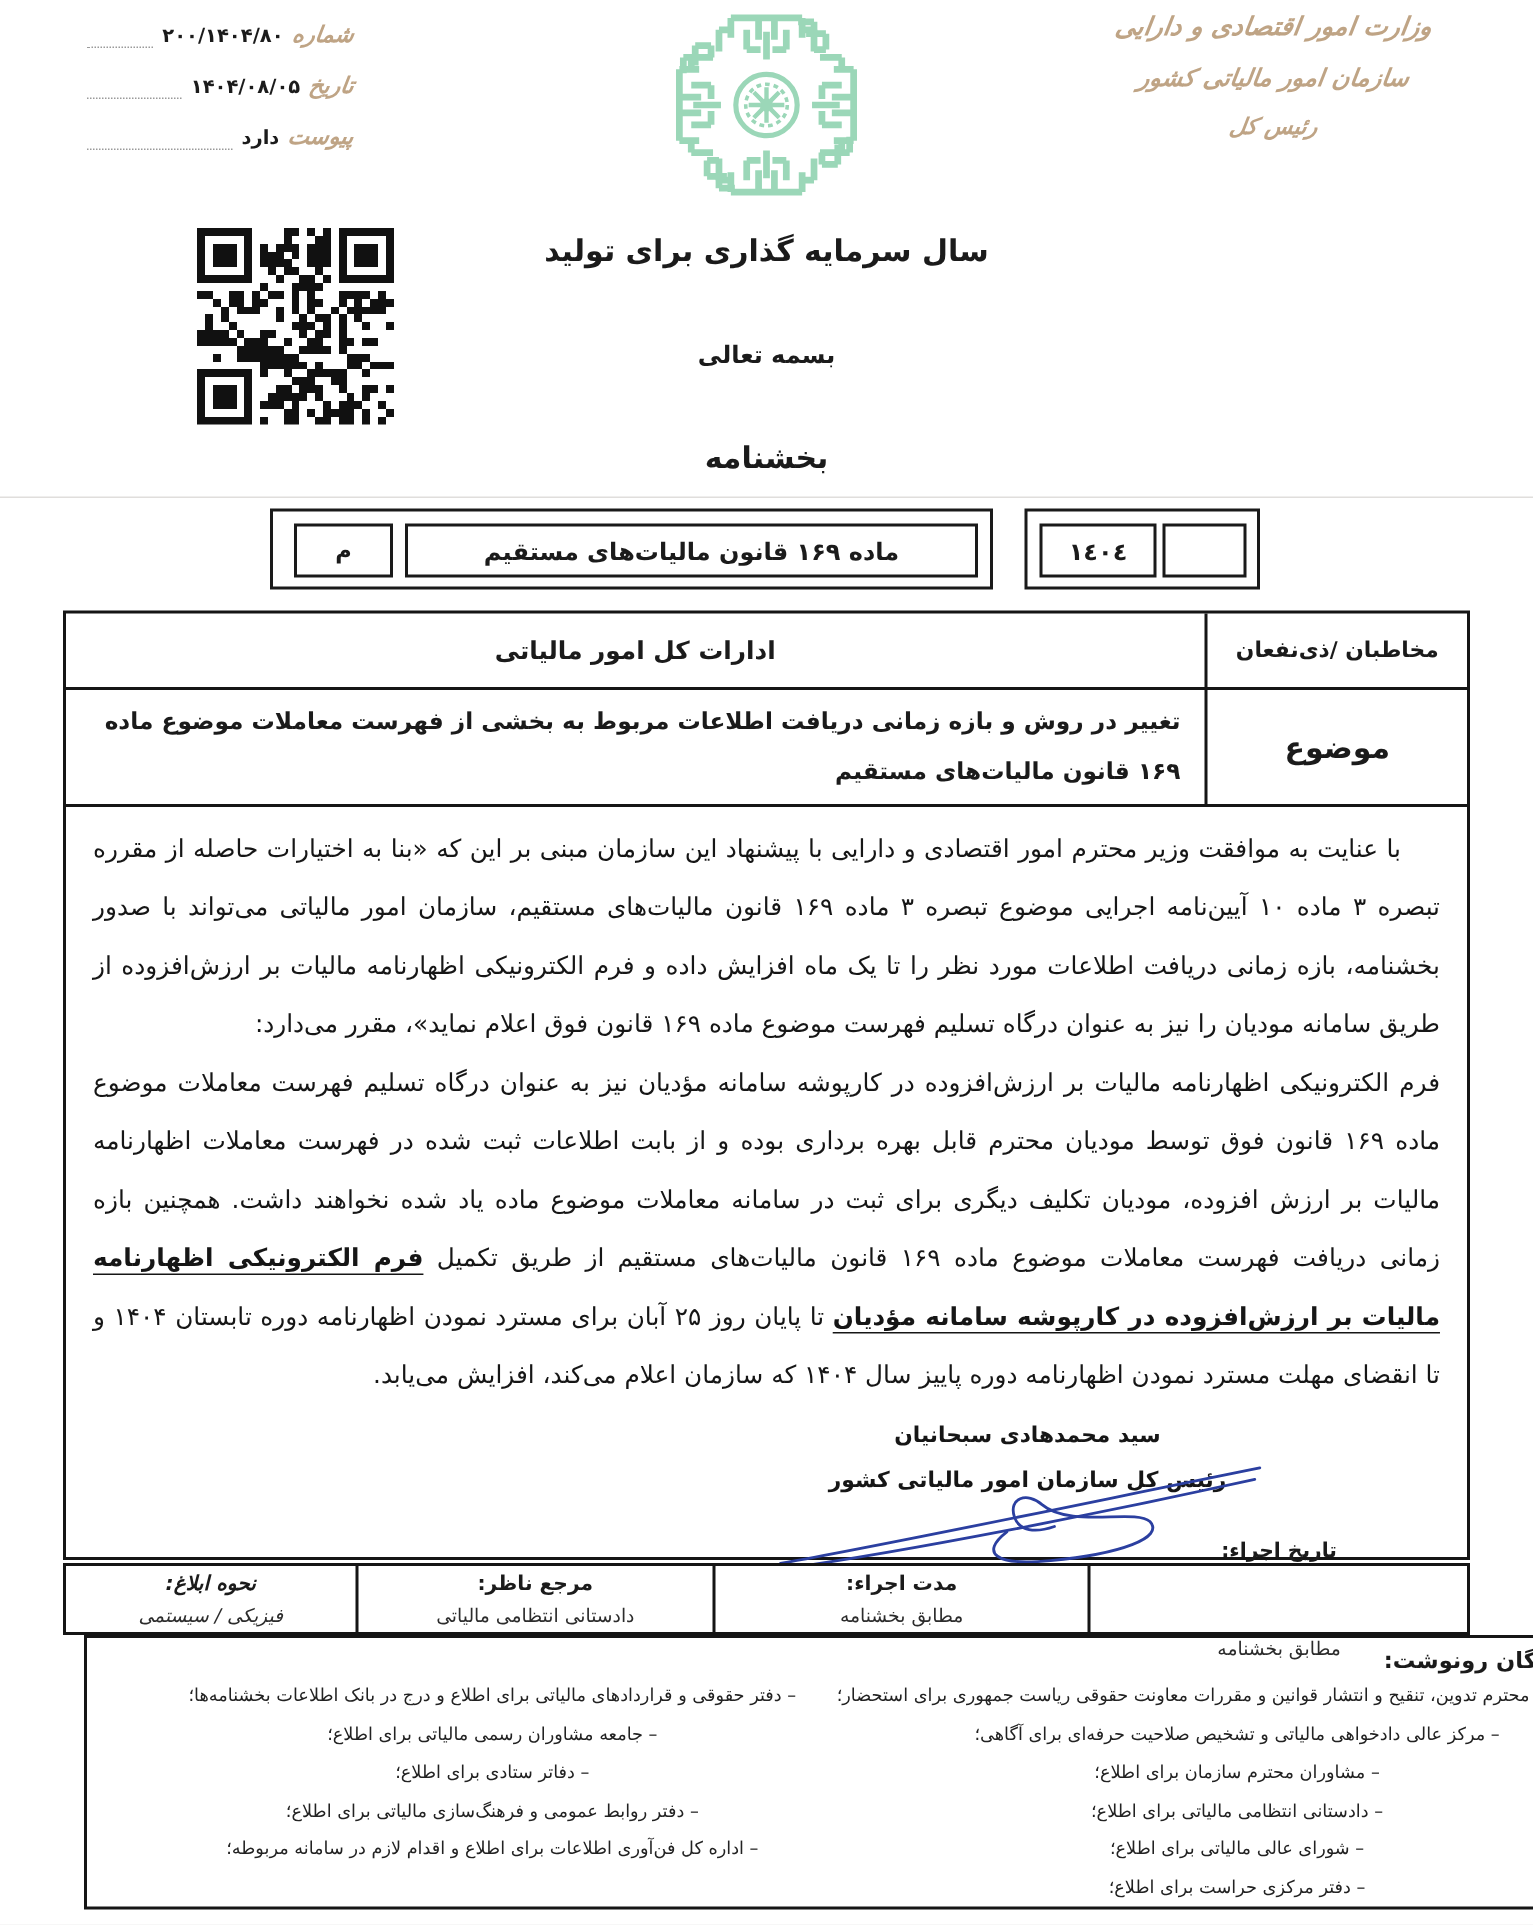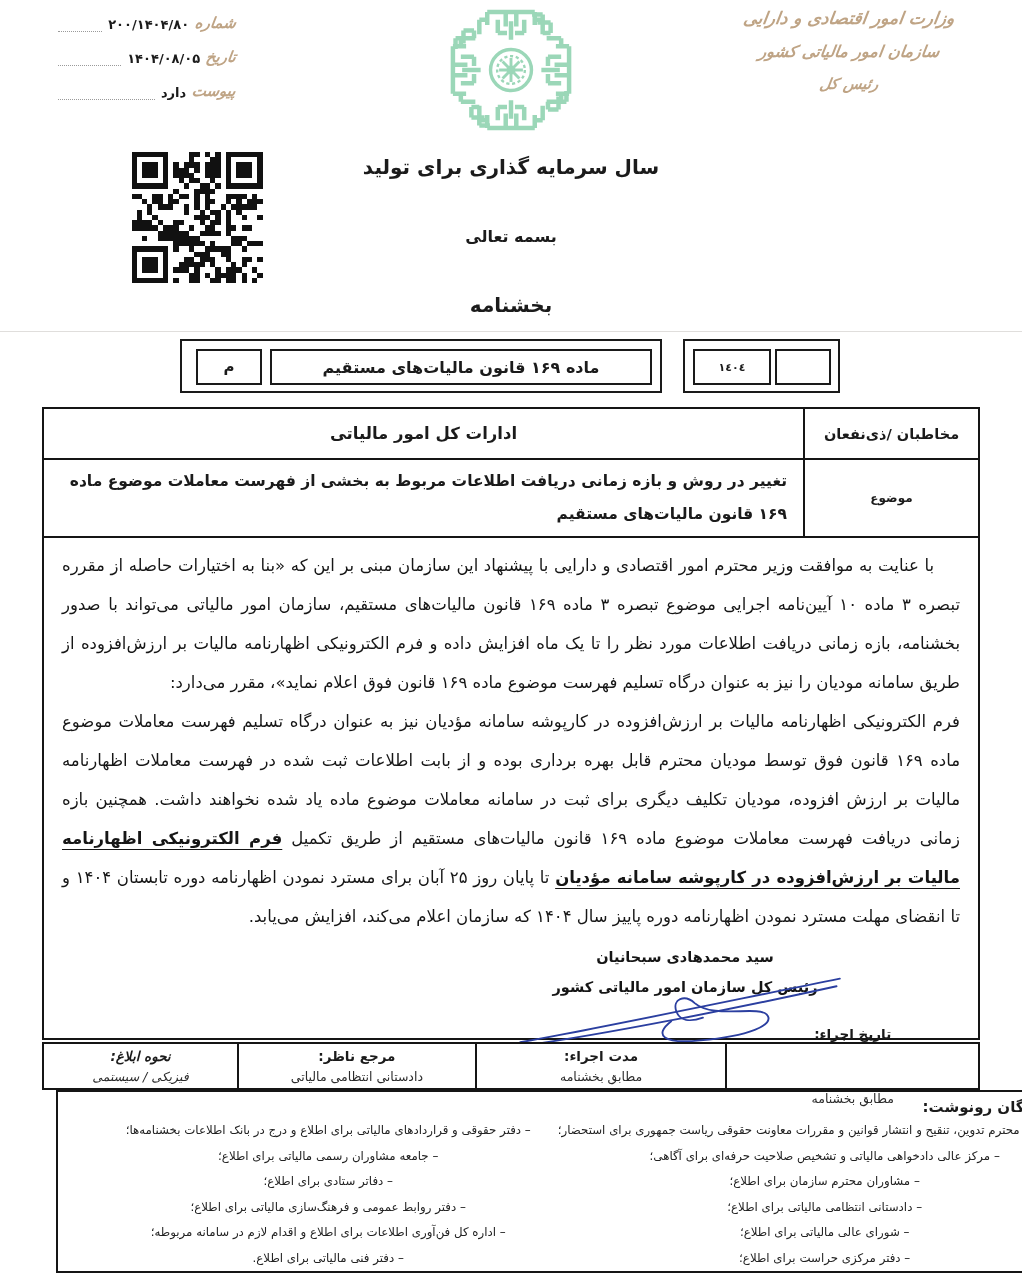--- a/index.html
+++ b/index.html
@@ -51,41 +51,41 @@
   .cls-group{position:absolute;border:2px solid #1a1a1a;height:50px;background:#fff;}
   .cls-left{top:339px;left:180px;width:478px;}
   .cls-right{top:339px;left:683px;width:153px;}
   .cls-box{
     position:absolute;top:8px;height:32px;border:2px solid #1a1a1a;
     display:flex;align-items:center;justify-content:center;
     font-weight:bold;font-size:15px;background:#fff;
   }
   .box-code{left:14px;width:62px;}
   .box-title{left:88px;width:378px;font-size:16px;}
-  .box-year{left:8px;width:74px;font-size:11px;}
+  .box-year{left:8px;width:74px;font-size:16px;}
   .box-empty{left:90px;width:52px;}
   
   .main-box{
     position:absolute;left:42px;top:407px;width:938px;height:633px;
     border:2.5px solid #151515;box-sizing:border-box;
     display:flex;flex-direction:column;
   }
   .info-row{display:flex;border-bottom:2px solid #151515;}
   .info-row .label-cell{
     width:173px;flex:0 0 173px;border-left:2px solid #151515;
     display:flex;align-items:center;justify-content:center;
     font-weight:bold;font-size:14.5px;
   }
   .row-audience{height:49px;flex:0 0 49px;}
   .row-audience .value-cell{
     flex:1;display:flex;align-items:center;justify-content:center;
     font-weight:bold;font-size:16.5px;
   }
   .row-subject{height:76px;flex:0 0 76px;}
-  .row-subject .label-cell{font-size:12px;}
+  .row-subject .label-cell{font-size:20px;}
   .row-subject .value-cell{
     flex:1;display:flex;align-items:center;
     font-weight:bold;font-size:15.5px;line-height:2.1;
     padding:6px 16px;text-align:right;
   }
   .body-cell{flex:1;padding:8px 18px 16px 18px;font-size:16.5px;color:#161616;}
   .body-cell p{margin:0;text-align:justify;line-height:39px;}
   .p1{text-indent:26px;}
   .emphasis{font-weight:bold;text-decoration:underline;text-underline-offset:5px;}
   
@@ -481,17 +481,16 @@
         <li>– دادستانی انتظامی مالیاتی برای اطلاع؛</li>
         <li>– شورای عالی مالیاتی برای اطلاع؛</li>
         <li>– دفتر مرکزی حراست برای اطلاع؛</li>
       </ul>
       <ul class="rec-col rec-left">
         <li>– دفتر حقوقی و قراردادهای مالیاتی برای اطلاع و درج در بانک اطلاعات بخشنامه‌ها؛</li>
         <li>– جامعه مشاوران رسمی مالیاتی برای اطلاع؛</li>
         <li>– دفاتر ستادی برای اطلاع؛</li>
         <li>– دفتر روابط عمومی و فرهنگ‌سازی مالیاتی برای اطلاع؛</li>
         <li>– اداره کل فن‌آوری اطلاعات برای اطلاع و اقدام لازم در سامانه مربوطه؛</li>
-        <li>– دفتر فنی مالیاتی برای اطلاع.</li>
       </ul>
     </div>
   </div>
 </div>
 
 </body></html>

